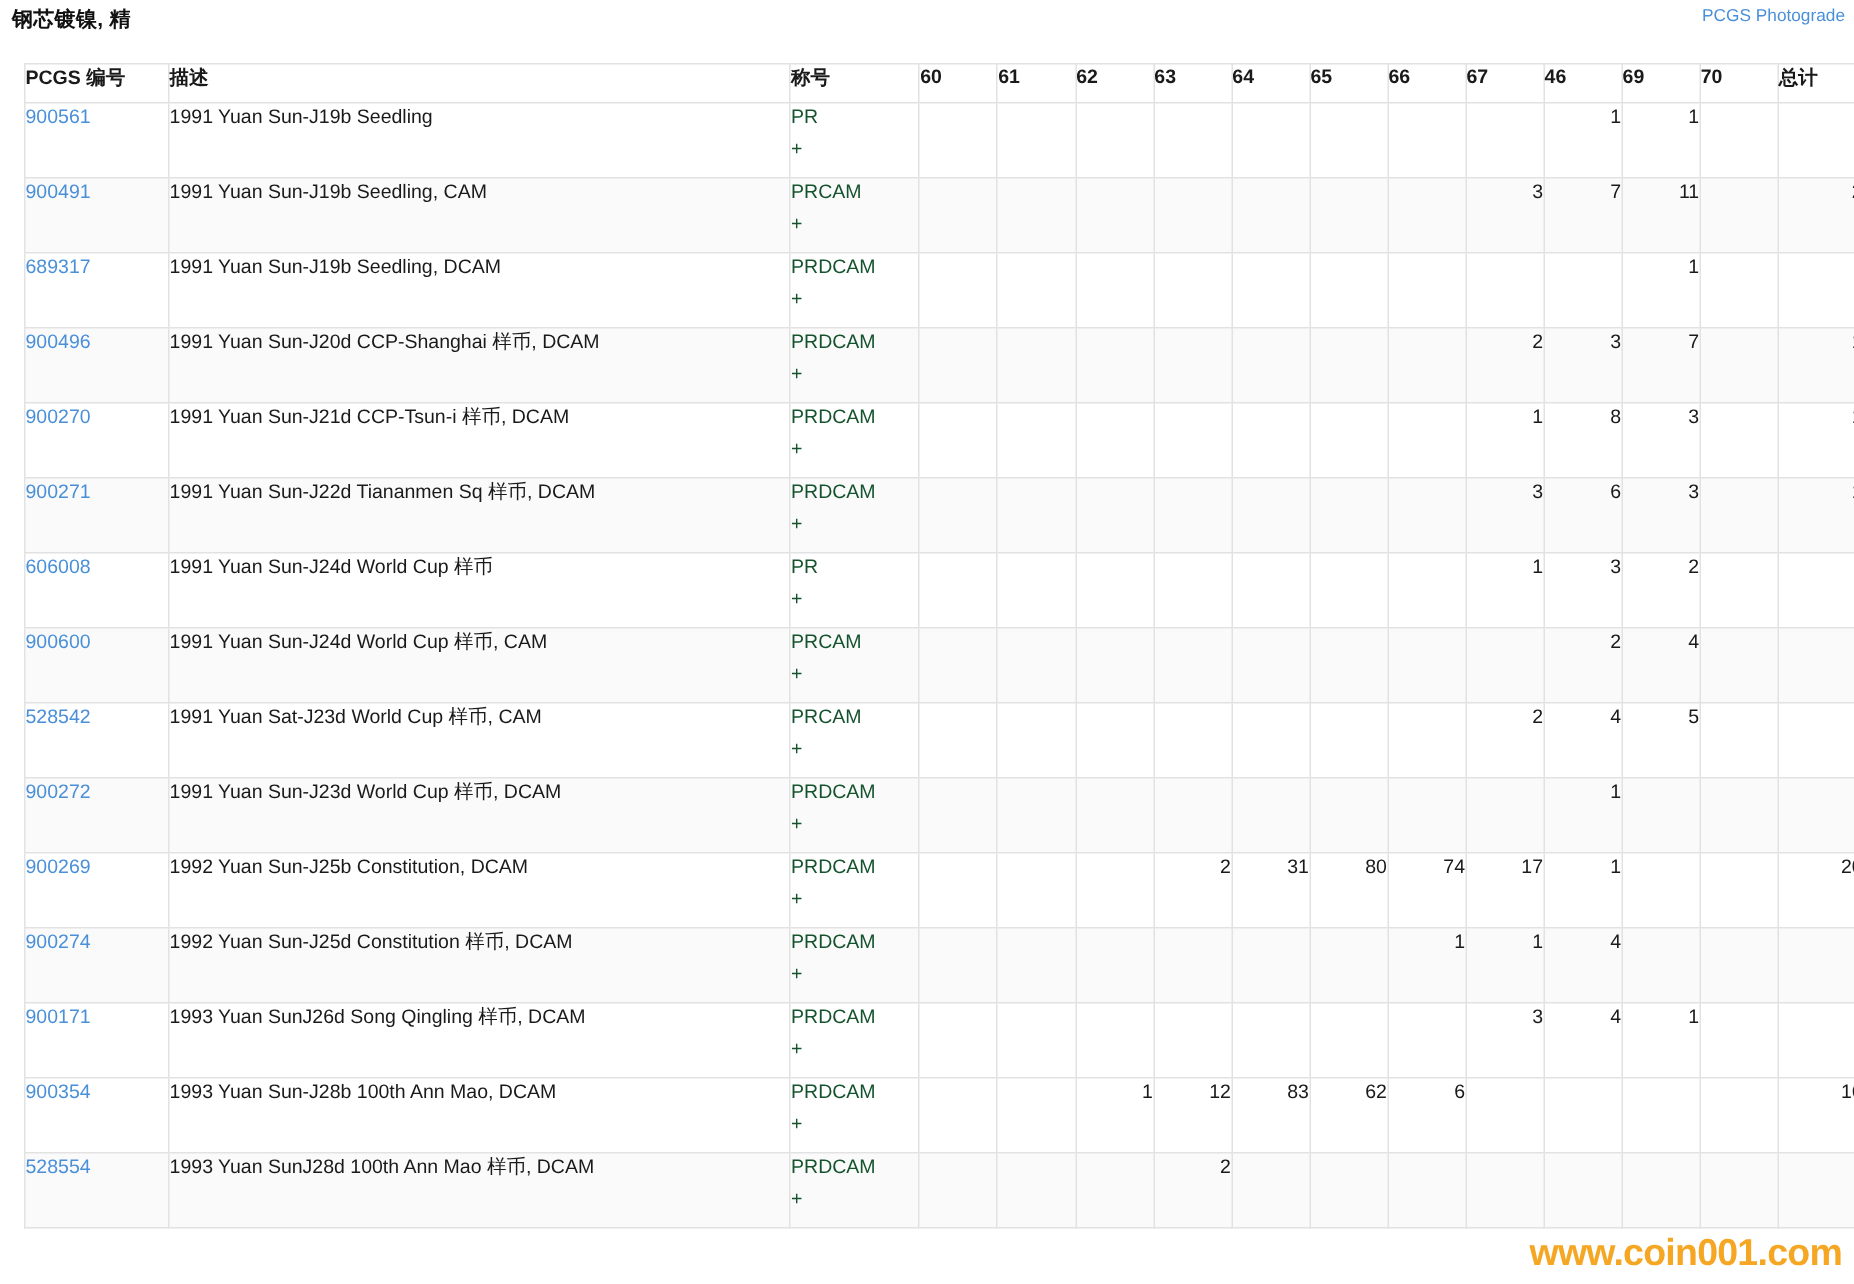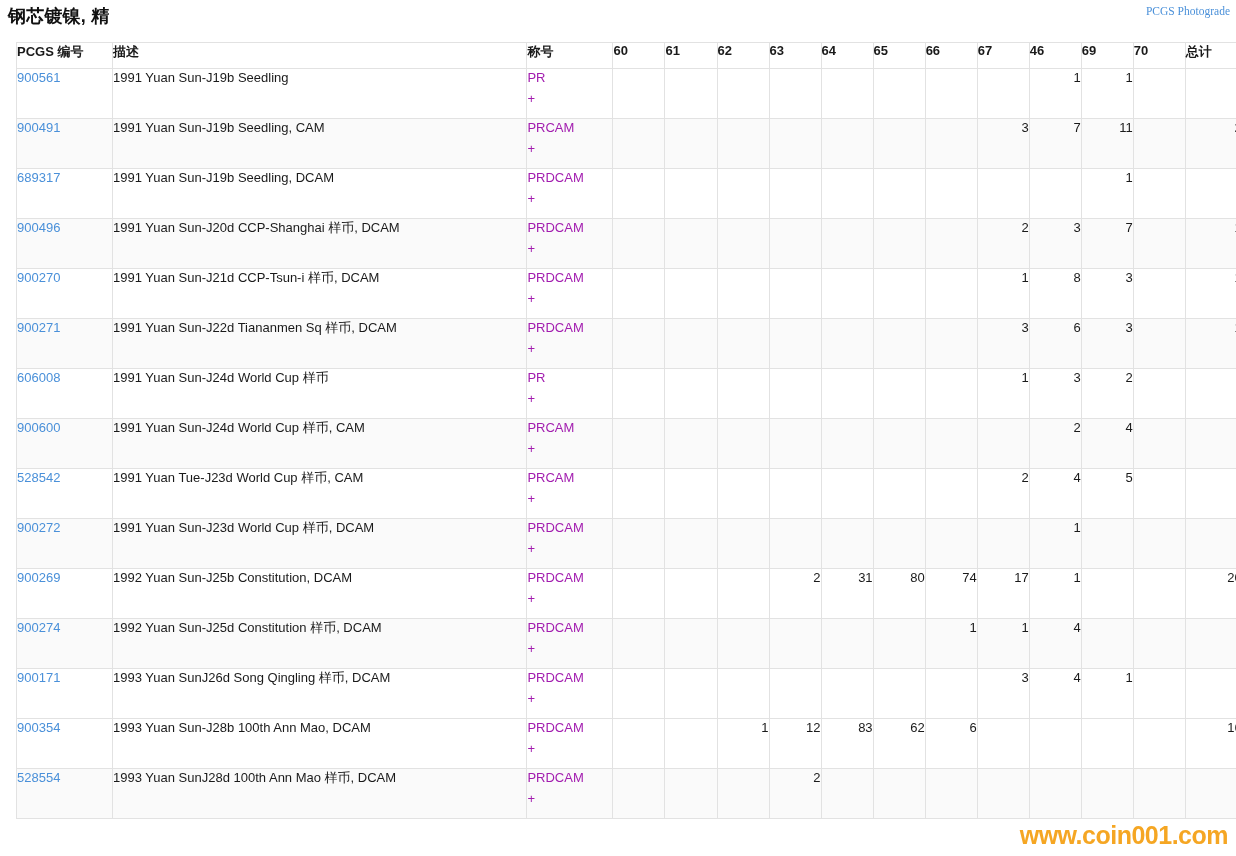--- a/index.html
+++ b/index.html
@@ -16,34 +16,33 @@
     position: relative;
     overflow: hidden;
   }
   .page-header {
     position: relative;
     height: 26px;
     padding: 4px 0 0 8px;
     box-sizing: border-box;
   }
   .page-title {
-    font-size: 18px;
+    font-size: 14px;
     font-weight: bold;
     color: #111111;
     letter-spacing: 0.2px;
   }
   .header-link {
     position: absolute;
     right: 6px;
     top: 5px;
     font-size: 11.5px;
     color: #4a90d9;
     text-decoration: none;
     cursor: pointer;
-    font-family: Liberation Serif, serif;
   }
   table.grid {
     border-collapse: collapse;
     width: 1234px;
     table-layout: fixed;
     margin: 16px;
   }
   table.grid th, table.grid td {
     border: 1px solid #e2e2e2;
     padding: 0;
@@ -85,21 +84,21 @@
     color: #4a90d9;
     text-decoration: none;
     cursor: pointer;
   }
   td.cell-desc {
     text-align: left;
     color: #1a1a1a;
   }
   td.cell-desig {
     text-align: left;
-    color: #a21caf;
+    color: #14532d;
   }
   .desig-plus {
     display: block;
     margin-top: 2px;
   }
   td.cell-num {
     text-align: right;
     color: #1a1a1a;
   }
   td.cell-total {
@@ -296,21 +295,21 @@
         <td class="cell-num"></td>
         <td class="cell-num"></td>
         <td class="cell-num"></td>
         <td class="cell-num">2</td>
         <td class="cell-num">4</td>
         <td class="cell-num"></td>
         <td class="cell-total">6</td>
       </tr>
       <tr class="odd">
         <td class="cell-id"><a href="#">528542</a></td>
-        <td class="cell-desc">1991 Yuan Tue-J23d World Cup 样币, CAM</td>
+        <td class="cell-desc">1991 Yuan Sat-J23d World Cup 样币, CAM</td>
         <td class="cell-desig"><span>PRCAM</span><span class="desig-plus">+</span></td>
         <td class="cell-num"></td>
         <td class="cell-num"></td>
         <td class="cell-num"></td>
         <td class="cell-num"></td>
         <td class="cell-num"></td>
         <td class="cell-num"></td>
         <td class="cell-num"></td>
         <td class="cell-num">2</td>
         <td class="cell-num">4</td>

